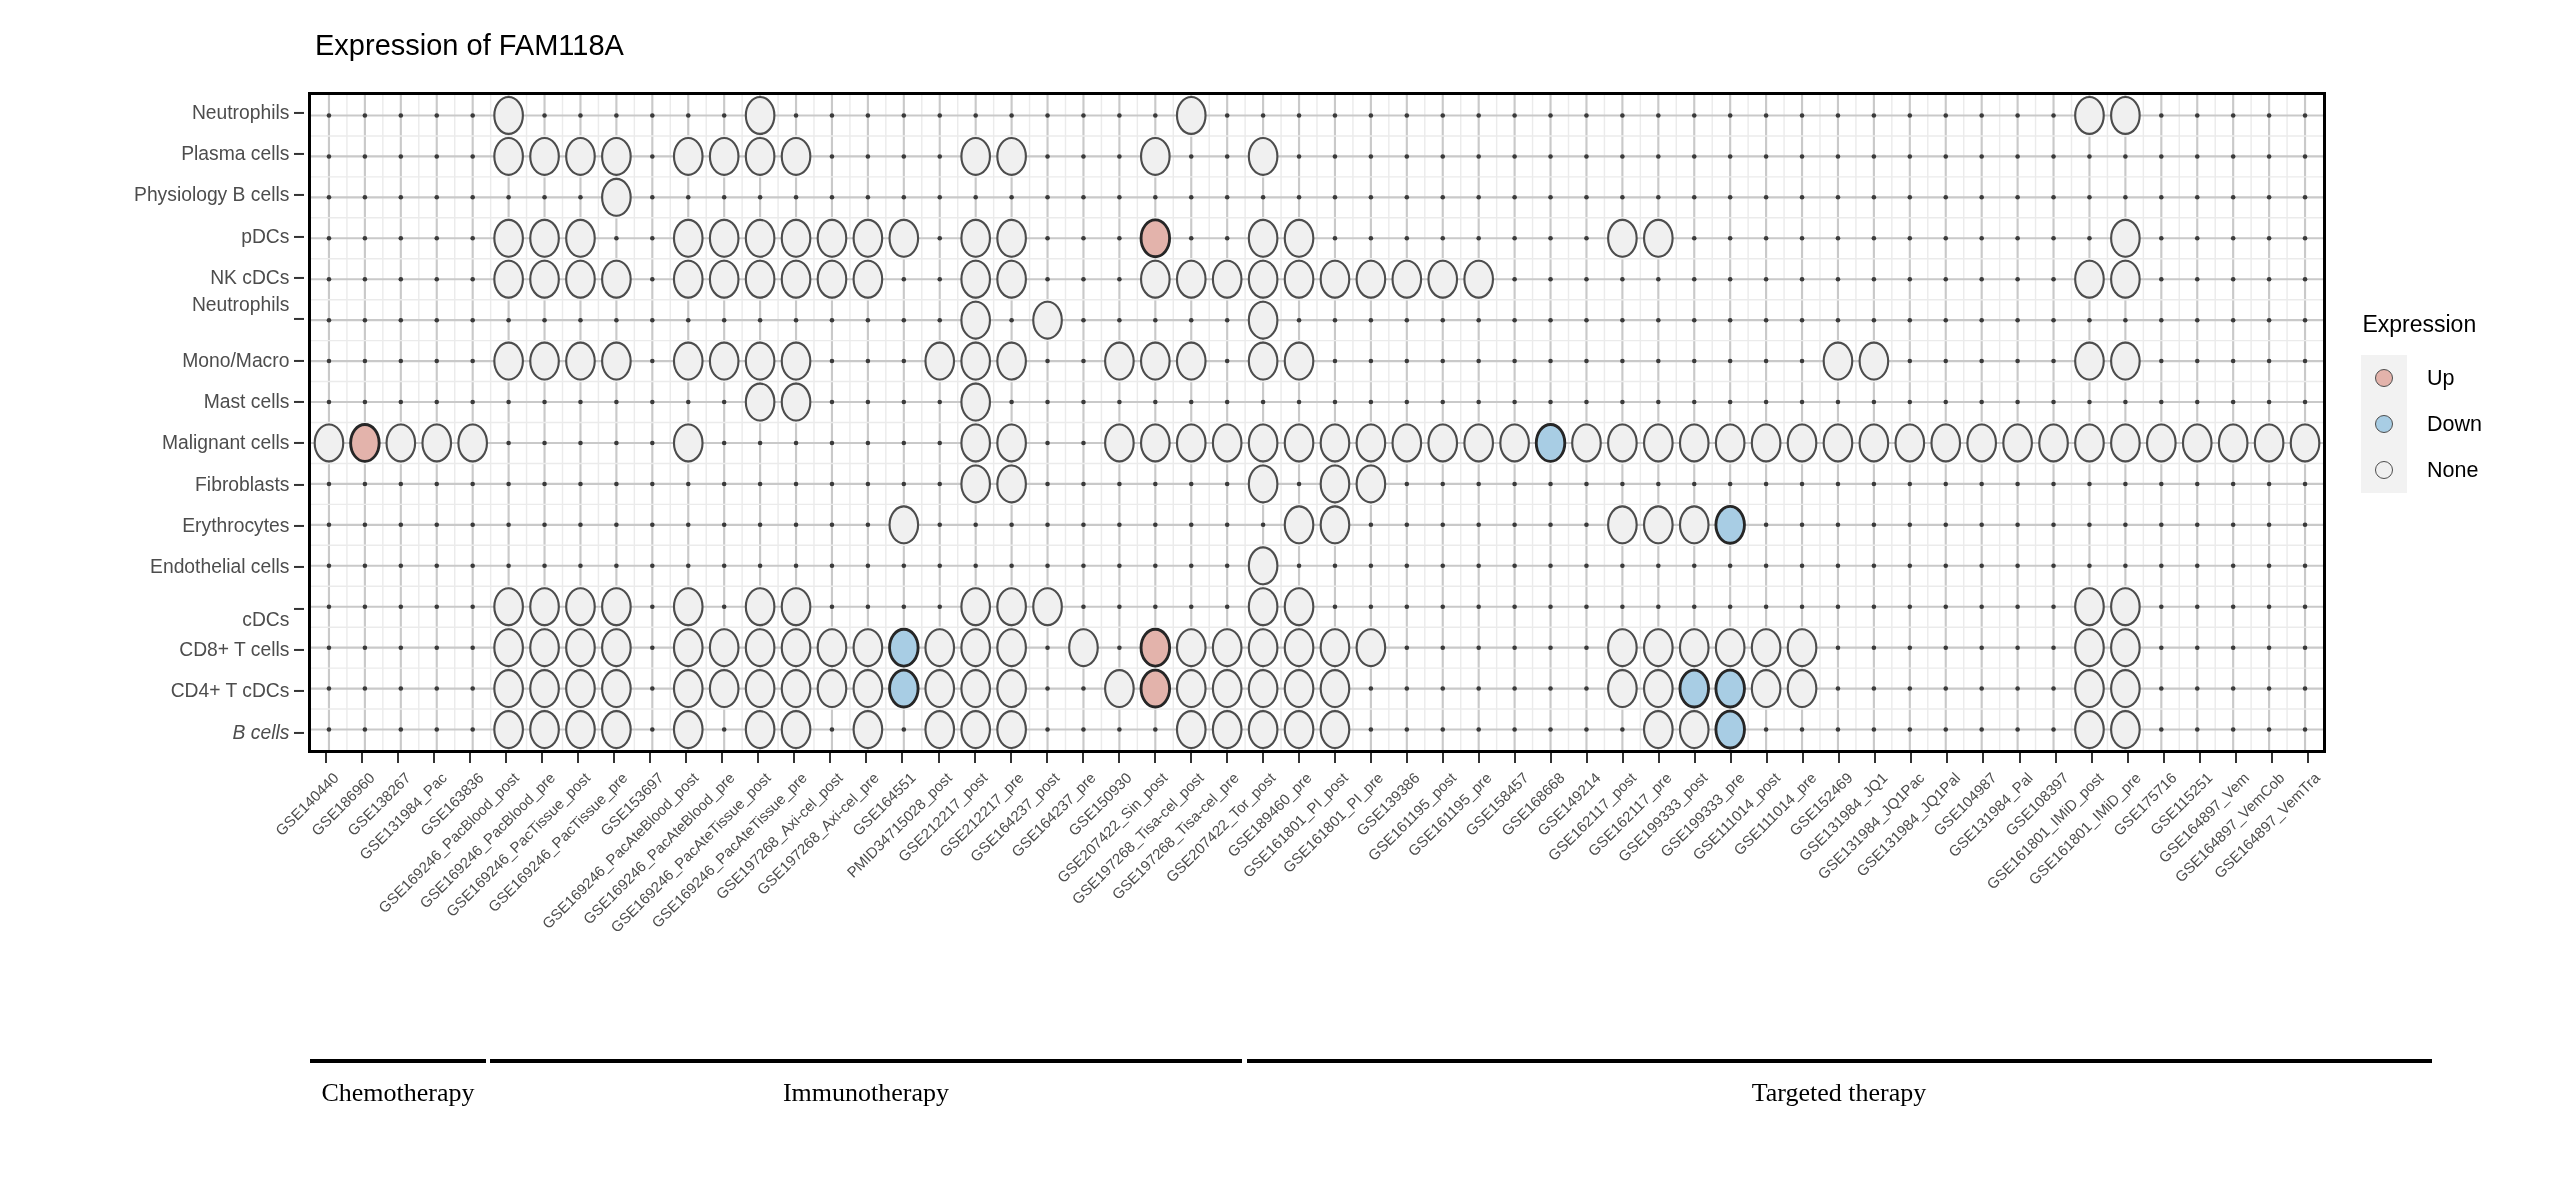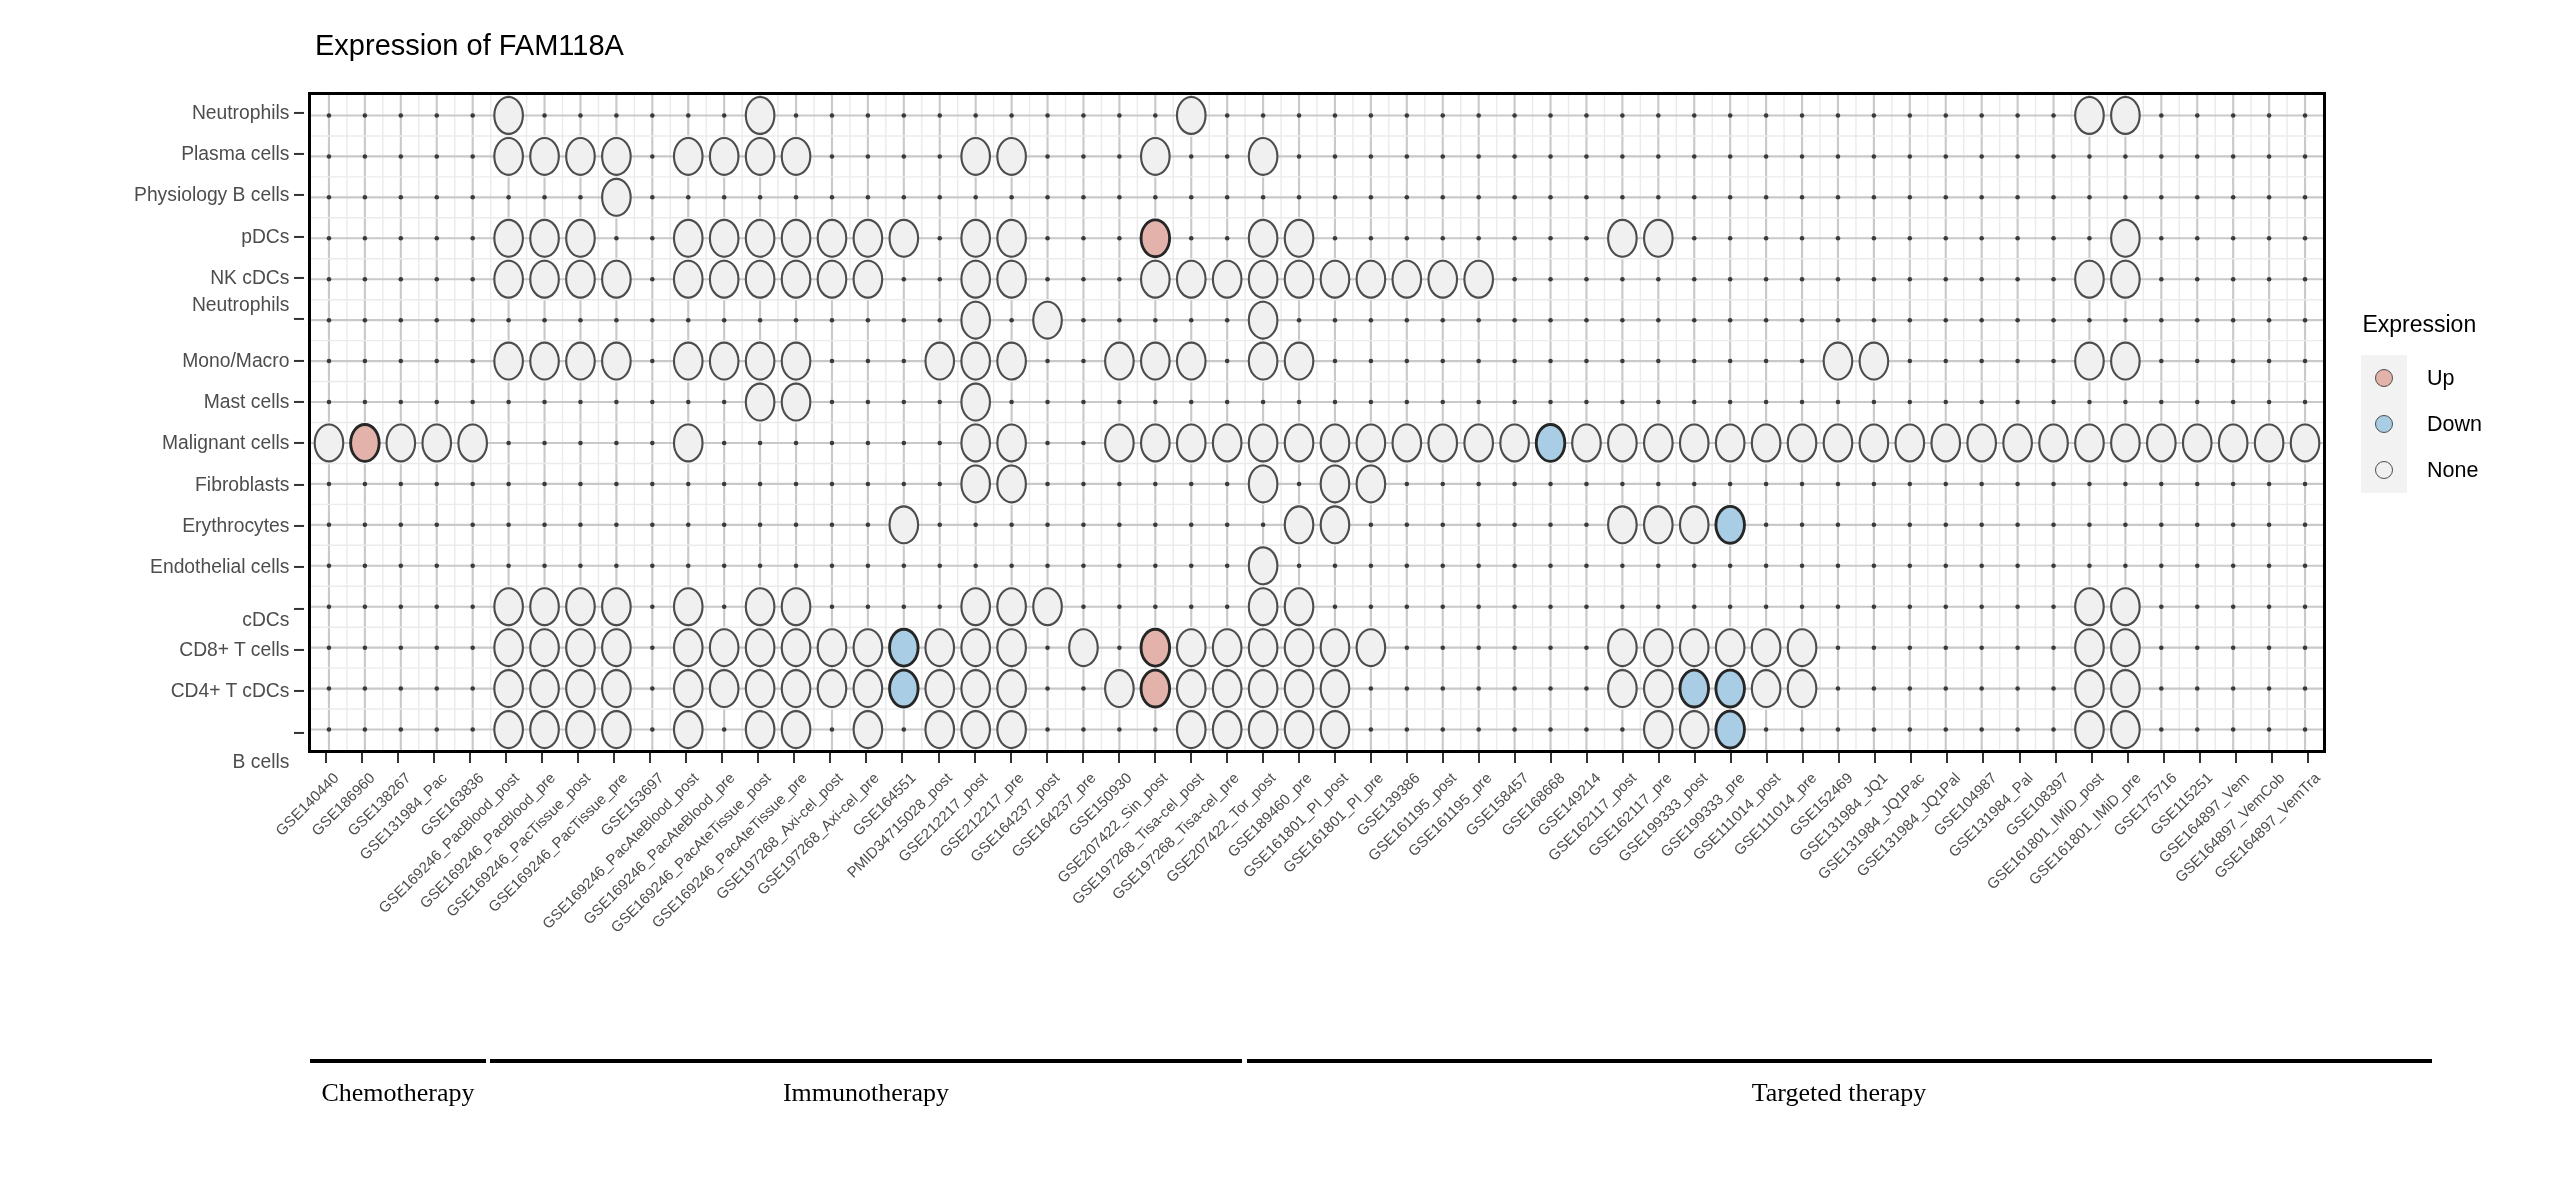--- a/index.html
+++ b/index.html
@@ -199,21 +199,21 @@
       <div class="y-tick-label" style="top: 434px;">Erythrocytes</div>
       <div class="y-tick-mark" style="top: 434px;"></div>
       <div class="y-tick-label" style="top: 475px;">Endothelial cells</div>
       <div class="y-tick-mark" style="top: 475px;"></div>
       <div class="y-tick-label" style="top: 528px;">cDCs</div>
       <div class="y-tick-mark" style="top: 517px;"></div>
       <div class="y-tick-label" style="top: 558px;">CD8+ T cells</div>
       <div class="y-tick-mark" style="top: 558px;"></div>
       <div class="y-tick-label" style="top: 599px;">CD4+ T cDCs</div>
       <div class="y-tick-mark" style="top: 599px;"></div>
-      <div class="y-tick-label" style="top: 670px;">B cells</div>
+      <div class="y-tick-label" style="top: 641px; font-style: italic;">B cells</div>
       <div class="y-tick-mark" style="top: 641px;"></div>
     </div>
 
   <div id="panel">
     <svg id="grid-svg" preserveAspectRatio="none" viewBox="0 0 2820 924">
         <line x1="25.178571428571427" y1="0" x2="25.178571428571427" y2="924" stroke="#c9c9c9" stroke-width="3"></line>
         <line x1="50.35714285714286" y1="0" x2="50.35714285714286" y2="924" stroke="#ebebeb" stroke-width="2"></line>
         <line x1="75.53571428571429" y1="0" x2="75.53571428571429" y2="924" stroke="#c9c9c9" stroke-width="3"></line>
         <line x1="100.71428571428572" y1="0" x2="100.71428571428572" y2="924" stroke="#ebebeb" stroke-width="2"></line>
         <line x1="125.89285714285715" y1="0" x2="125.89285714285715" y2="924" stroke="#c9c9c9" stroke-width="3"></line>

